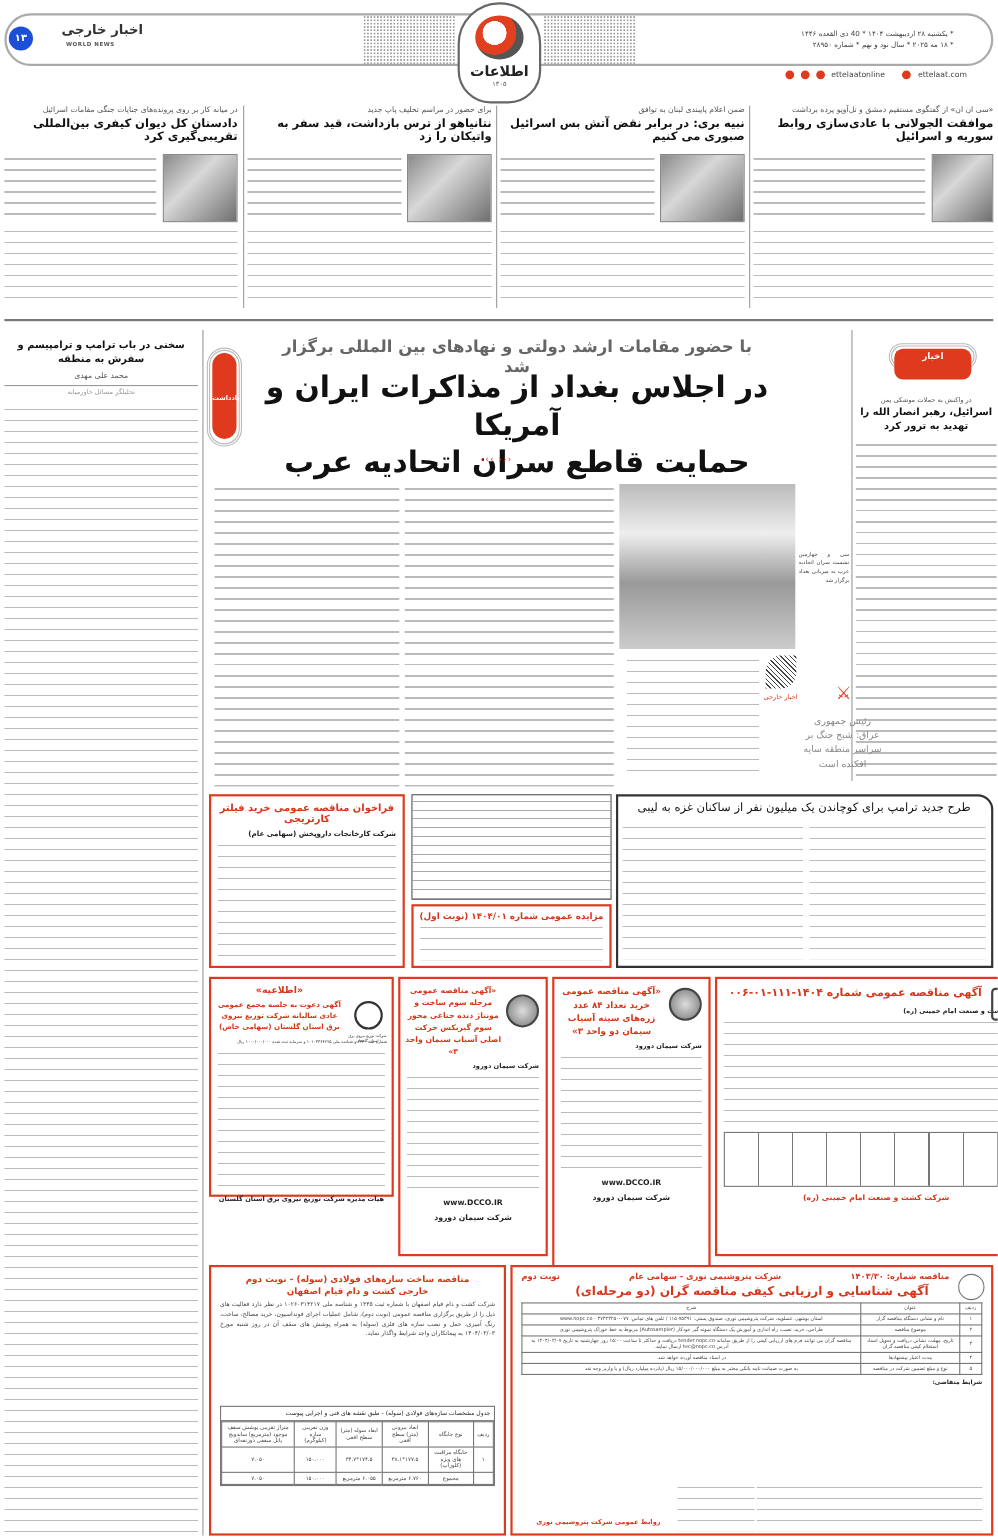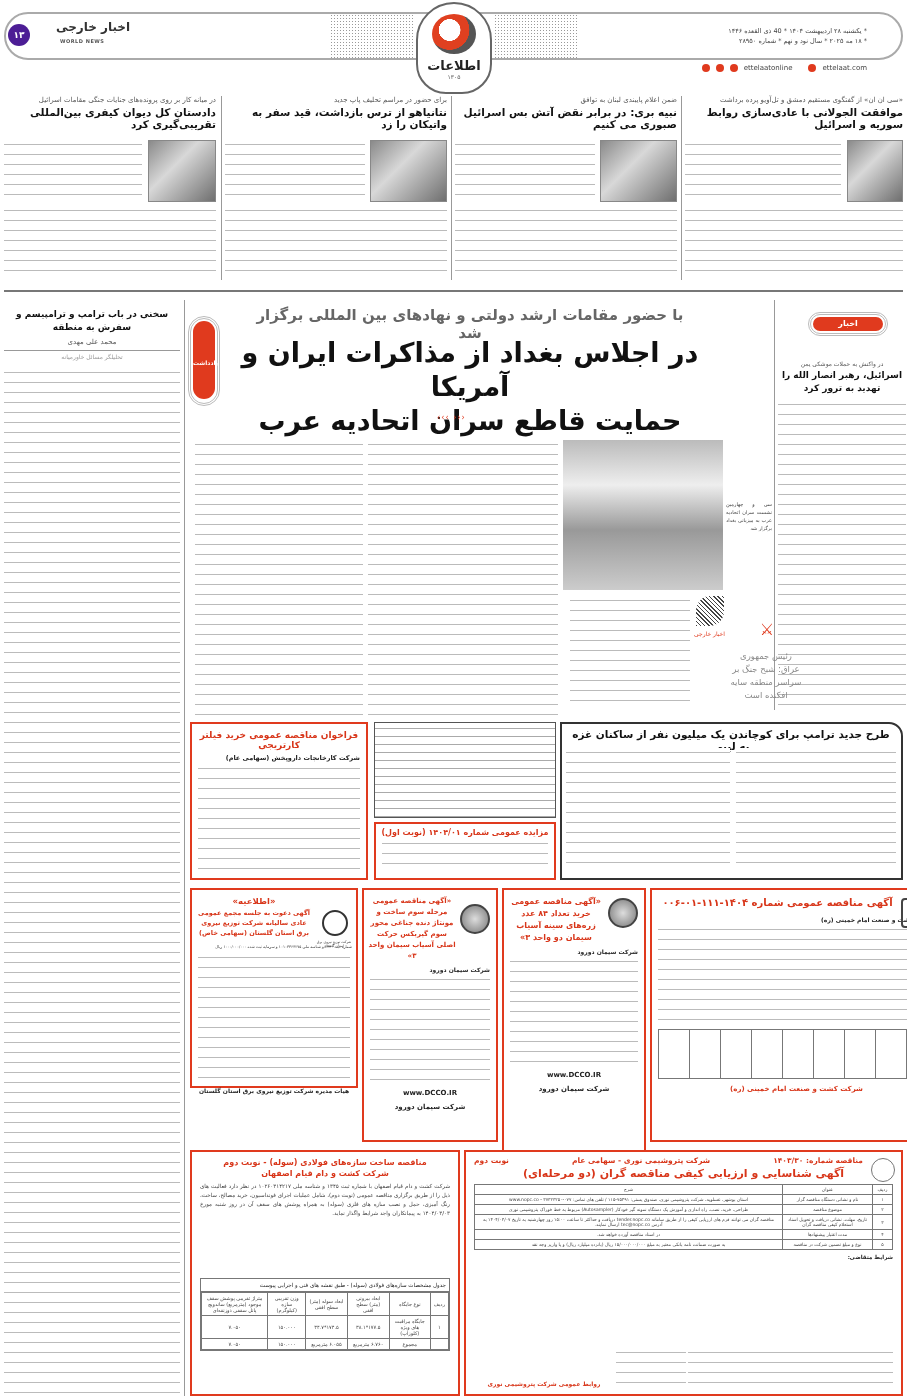--- a/index.html
+++ b/index.html
@@ -5,31 +5,31 @@
 *{box-sizing:border-box;margin:0;padding:0}
 body{width:907px;height:1400px;background:#fff;font-family:"DejaVu Sans",sans-serif;color:#222;position:relative;overflow:hidden}
 .rtl{direction:rtl;text-align:right}
 .abs{position:absolute}
 .txt{font-size:6px;line-height:10.5px;color:#444;text-align:justify;direction:rtl}
 .lines{background:repeating-linear-gradient(#fff 0 4px,#bbb 4px 5px,#fff 5px 10px)}
 .vrule{position:absolute;width:1px;background:#999}
 .hrule{position:absolute;height:1px;background:#999}
 
 .mast-frame{position:absolute;left:4px;top:12px;width:899px;height:48px;border:2px double #aaa;border-radius:26px}
-.page-num{position:absolute;left:8px;top:24px;width:22px;height:22px;border-radius:50%;background:#4c1d95;color:#fff;font-size:9px;font-weight:bold;text-align:center;line-height:22px}
+.page-num{position:absolute;left:8px;top:24px;width:22px;height:22px;border-radius:50%;background:#1d4ed8;color:#fff;font-size:9px;font-weight:bold;text-align:center;line-height:22px}
 .section-title{position:absolute;left:56px;top:20px;font-size:12px;font-weight:bold;color:#333;direction:rtl}
 .section-sub{position:absolute;left:60px;top:38px;font-size:5px;font-weight:bold;color:#555;letter-spacing:.5px}
 .logo{position:absolute;left:416px;top:2px;width:76px;height:92px;border-radius:38px 38px 30px 30px;border:2px solid #666;background:#fff;text-align:center}
 .logo .bird{width:44px;height:40px;margin:10px auto 0;border-radius:50%;background:radial-gradient(circle at 40% 40%,#fff 0 30%,#e04020 31% 55%,#555 56%)}
 .logo .name{margin-top:4px;font-size:13px;font-weight:bold;color:#222;direction:rtl}
 .logo .year{font-size:6px;color:#555}
 .dots{position:absolute;top:14px;height:44px;background-image:radial-gradient(#999 0.6px,transparent 0.8px);background-size:3px 3px}
 .date1,.date2{position:absolute;right:40px;font-size:6.5px;color:#444;direction:rtl}
 .date1{top:27px}.date2{top:37px}
-.social{position:absolute;right:40px;top:64px;font-size:7px;color:#444;display:flex;gap:6px;align-items:flex-end}
+.social{position:absolute;right:28px;top:64px;font-size:7px;color:#444;display:flex;gap:6px;align-items:flex-end}
 .sicon{width:8px;height:8px;border-radius:50%;background:#e03a1e;display:inline-block}
 
 .kicker{font-size:7px;color:#555;direction:rtl}
 .head{font-size:10.5px;font-weight:bold;color:#111;direction:rtl;margin-top:2px}
 .photo{background:linear-gradient(135deg,#8a8a8a,#d8d8d8 40%,#6f6f6f);border:1px solid #888}
 
 .main-kicker{position:absolute;left:250px;top:306px;width:440px;text-align:center;font-size:15px;color:#666;direction:rtl;font-weight:bold}
 .main-head{position:absolute;left:235px;top:336px;width:470px;text-align:center;font-size:27px;line-height:34px;font-weight:bold;color:#111;direction:rtl}
 .ornament{position:absolute;left:437px;top:413px;font-size:8px;color:#e03a1e;letter-spacing:1px}
 .badge-red{background:#e03a1e;color:#fff;text-align:center;font-size:8px;font-weight:bold}
@@ -96,21 +96,21 @@
   <div class="kicker">در میانه کار بر روی پرونده‌های جنایات جنگی مقامات اسرائیل</div>
   <div class="head">دادستان کل دیوان کیفری بین‌المللی تقریبی‌گیری کرد</div>
 </div>
 <div class="abs photo" style="left:148px;top:140px;width:68px;height:62px"></div>
 <div class="abs txt lines" style="left:4px;top:140px;width:138px;height:62px"></div>
 <div class="abs txt lines" style="left:4px;top:206px;width:212px;height:72px"></div>
 
 <div class="hrule" style="left:4px;top:290px;width:899px;background:#777;height:2px"></div>
 
 <div class="abs" style="left:808px;top:312px;width:80px;height:24px;border:3px double #bbb;border-radius:14px">
-  <div class="badge-red" style="margin:2px;height:14px;line-height:14px;border-radius:8px;direction:rtl">اخبار</div>
+  <div class="badge-red" style="margin:2px;height:28px;line-height:14px;border-radius:8px;direction:rtl">اخبار</div>
 </div>
 <div class="abs rtl" style="left:778px;top:360px;width:128px;text-align:center">
   <div class="kicker" style="font-size:6px">در واکنش به حملات موشکی یمن</div>
   <div class="head" style="font-size:9px;line-height:13px;text-align:center">اسرائیل، رهبر انصار الله را تهدید به ترور کرد</div>
 </div>
 <div class="abs txt lines" style="left:778px;top:400px;width:128px;height:310px"></div>
 <div class="vrule" style="left:774px;top:300px;height:410px"></div>
 
 <div class="main-kicker">با حضور مقامات ارشد دولتی و نهادهای بین المللی برگزار شد</div>
 <div class="main-head">
@@ -136,21 +136,21 @@
 </div>
 <div class="abs rtl" style="left:4px;top:306px;width:176px;text-align:center">
   <div class="head" style="font-size:9px;line-height:13px;text-align:center">سخنی در باب ترامپ و ترامپیسم و سفرش به منطقه</div>
   <div style="font-size:7px;color:#555;margin-top:4px">محمد علی مهدی</div>
   <div style="font-size:6px;color:#999;margin-top:4px;border-top:1px solid #999;padding-top:2px">تحلیلگر مسائل خاورمیانه</div>
 </div>
 <div class="abs txt lines" style="left:4px;top:368px;width:176px;height:1030px"></div>
 <div class="vrule" style="left:184px;top:300px;height:1096px"></div>
 
 <div class="abs" style="left:560px;top:722px;width:343px;height:158px;border:2px solid #333;border-radius:0 14px 0 0"></div>
-<div class="abs rtl" style="left:566px;top:728px;width:330px;text-align:center;font-size:10.5px;font-weight:bold;color:#111">طرح جدید ترامپ برای کوچاندن یک میلیون نفر از ساکنان غزه به لیبی</div>
+<div class="abs rtl" style="left:566px;top:728px;width:330px;text-align:center;font-size:10.5px;font-weight:normal;color:#111">طرح جدید ترامپ برای کوچاندن یک میلیون نفر از ساکنان غزه به لیبی</div>
 <div class="abs txt lines" style="left:736px;top:748px;width:160px;height:124px"></div>
 <div class="abs txt lines" style="left:566px;top:748px;width:164px;height:124px"></div>
 
 <div class="ad" style="left:190px;top:722px;width:178px;height:158px">
   <div class="ad-title" style="font-size:9px;margin-top:6px">فراخوان مناقصه عمومی خرید فیلتر کارتریجی</div>
   <div class="rtl" style="font-size:6.5px;font-weight:bold;padding:4px 6px 0">شرکت کارخانجات داروپخش (سهامی عام)</div>
   <div class="txt lines" style="margin:2px 6px;height:108px"></div>
 </div>
 <div class="abs" style="left:374px;top:722px;width:182px;height:96px;border:1px solid #555;background:repeating-linear-gradient(#fff 0 5px,#aaa 5px 6px,#fff 6px 8px)"></div>
 <div class="ad" style="left:374px;top:822px;width:182px;height:58px">
@@ -194,21 +194,21 @@
   <div class="abs" style="right:2px;top:50px;width:40px;font-size:3.5px;color:#333;direction:rtl;text-align:center">شرکت توزیع نیروی برق استان گلستان</div>
   <div class="ad-title" style="font-size:8.5px;margin:6px 44px 0 4px">«اطلاعیه»</div>
   <div class="ad-title" style="font-size:6.5px;line-height:10px;margin:2px 44px 0 4px">آگهی دعوت به جلسه مجمع عمومی عادی سالیانه شرکت توزیع نیروی برق استان گلستان (سهامی خاص)</div>
   <div class="rtl" style="font-size:3.8px;color:#333;padding:6px 4px 0">شماره ثبت ۲۳۳۰ و شناسه ملی ۱۰۱۰۳۳۶۴۲۷۵ و سرمایه ثبت شده ۱۰۰۰/۰۰۰/۰۰۰ ریال</div>
   <div class="txt lines" style="margin:4px 6px;height:130px"></div>
   <div class="rtl" style="font-size:6px;font-weight:bold;text-align:center">هیات مدیره شرکت توزیع نیروی برق استان گلستان</div>
 </div>
 
 <div class="ad" style="left:190px;top:1150px;width:270px;height:246px">
   <div class="ad-title" style="font-size:8px;margin-top:6px">مناقصه ساخت سازه‌های فولادی (سوله) - نوبت دوم</div>
-  <div class="ad-title" style="font-size:8px;margin-top:2px">شرکت کشت و دام قیام اصفهان</div>
+  <div class="ad-title" style="font-size:8px;margin-top:2px">خارجی کشت و دام قیام اصفهان</div>
   <div class="txt" style="margin:4px 8px;height:92px;overflow:hidden;font-size:5.5px;line-height:9px">شرکت کشت و دام قیام اصفهان با شماره ثبت ۱۳۴۵ و شناسه ملی ۱۰۲۶۰۳۱۴۲۱۷ در نظر دارد فعالیت های ذیل را از طریق برگزاری مناقصه عمومی (نوبت دوم)، شامل عملیات اجرای فونداسیون، خرید مصالح، ساخت، رنگ آمیزی، حمل و نصب سازه های فلزی (سوله) به همراه پوشش های سقف آن در روز شنبه مورخ ۱۴۰۴/۰۳/۰۳ به پیمانکاران واجد شرایط واگذار نماید.</div>
   <div style="margin:0 8px;border:1px solid #777">
     <div class="rtl" style="font-size:5.5px;padding:3px;border-bottom:1px solid #777">جدول مشخصات سازه‌های فولادی (سوله) - طبق نقشه های فنی و اجرایی پیوست</div>
     <table class="ad-table">
       <tbody>
           <tr>
         <th>ردیف</th>
         <th>نوع جایگاه</th>
         <th>ابعاد بیرونی (متر) سطح افقی</th>
         <th>ابعاد سوله (متر) سطح افقی</th>

